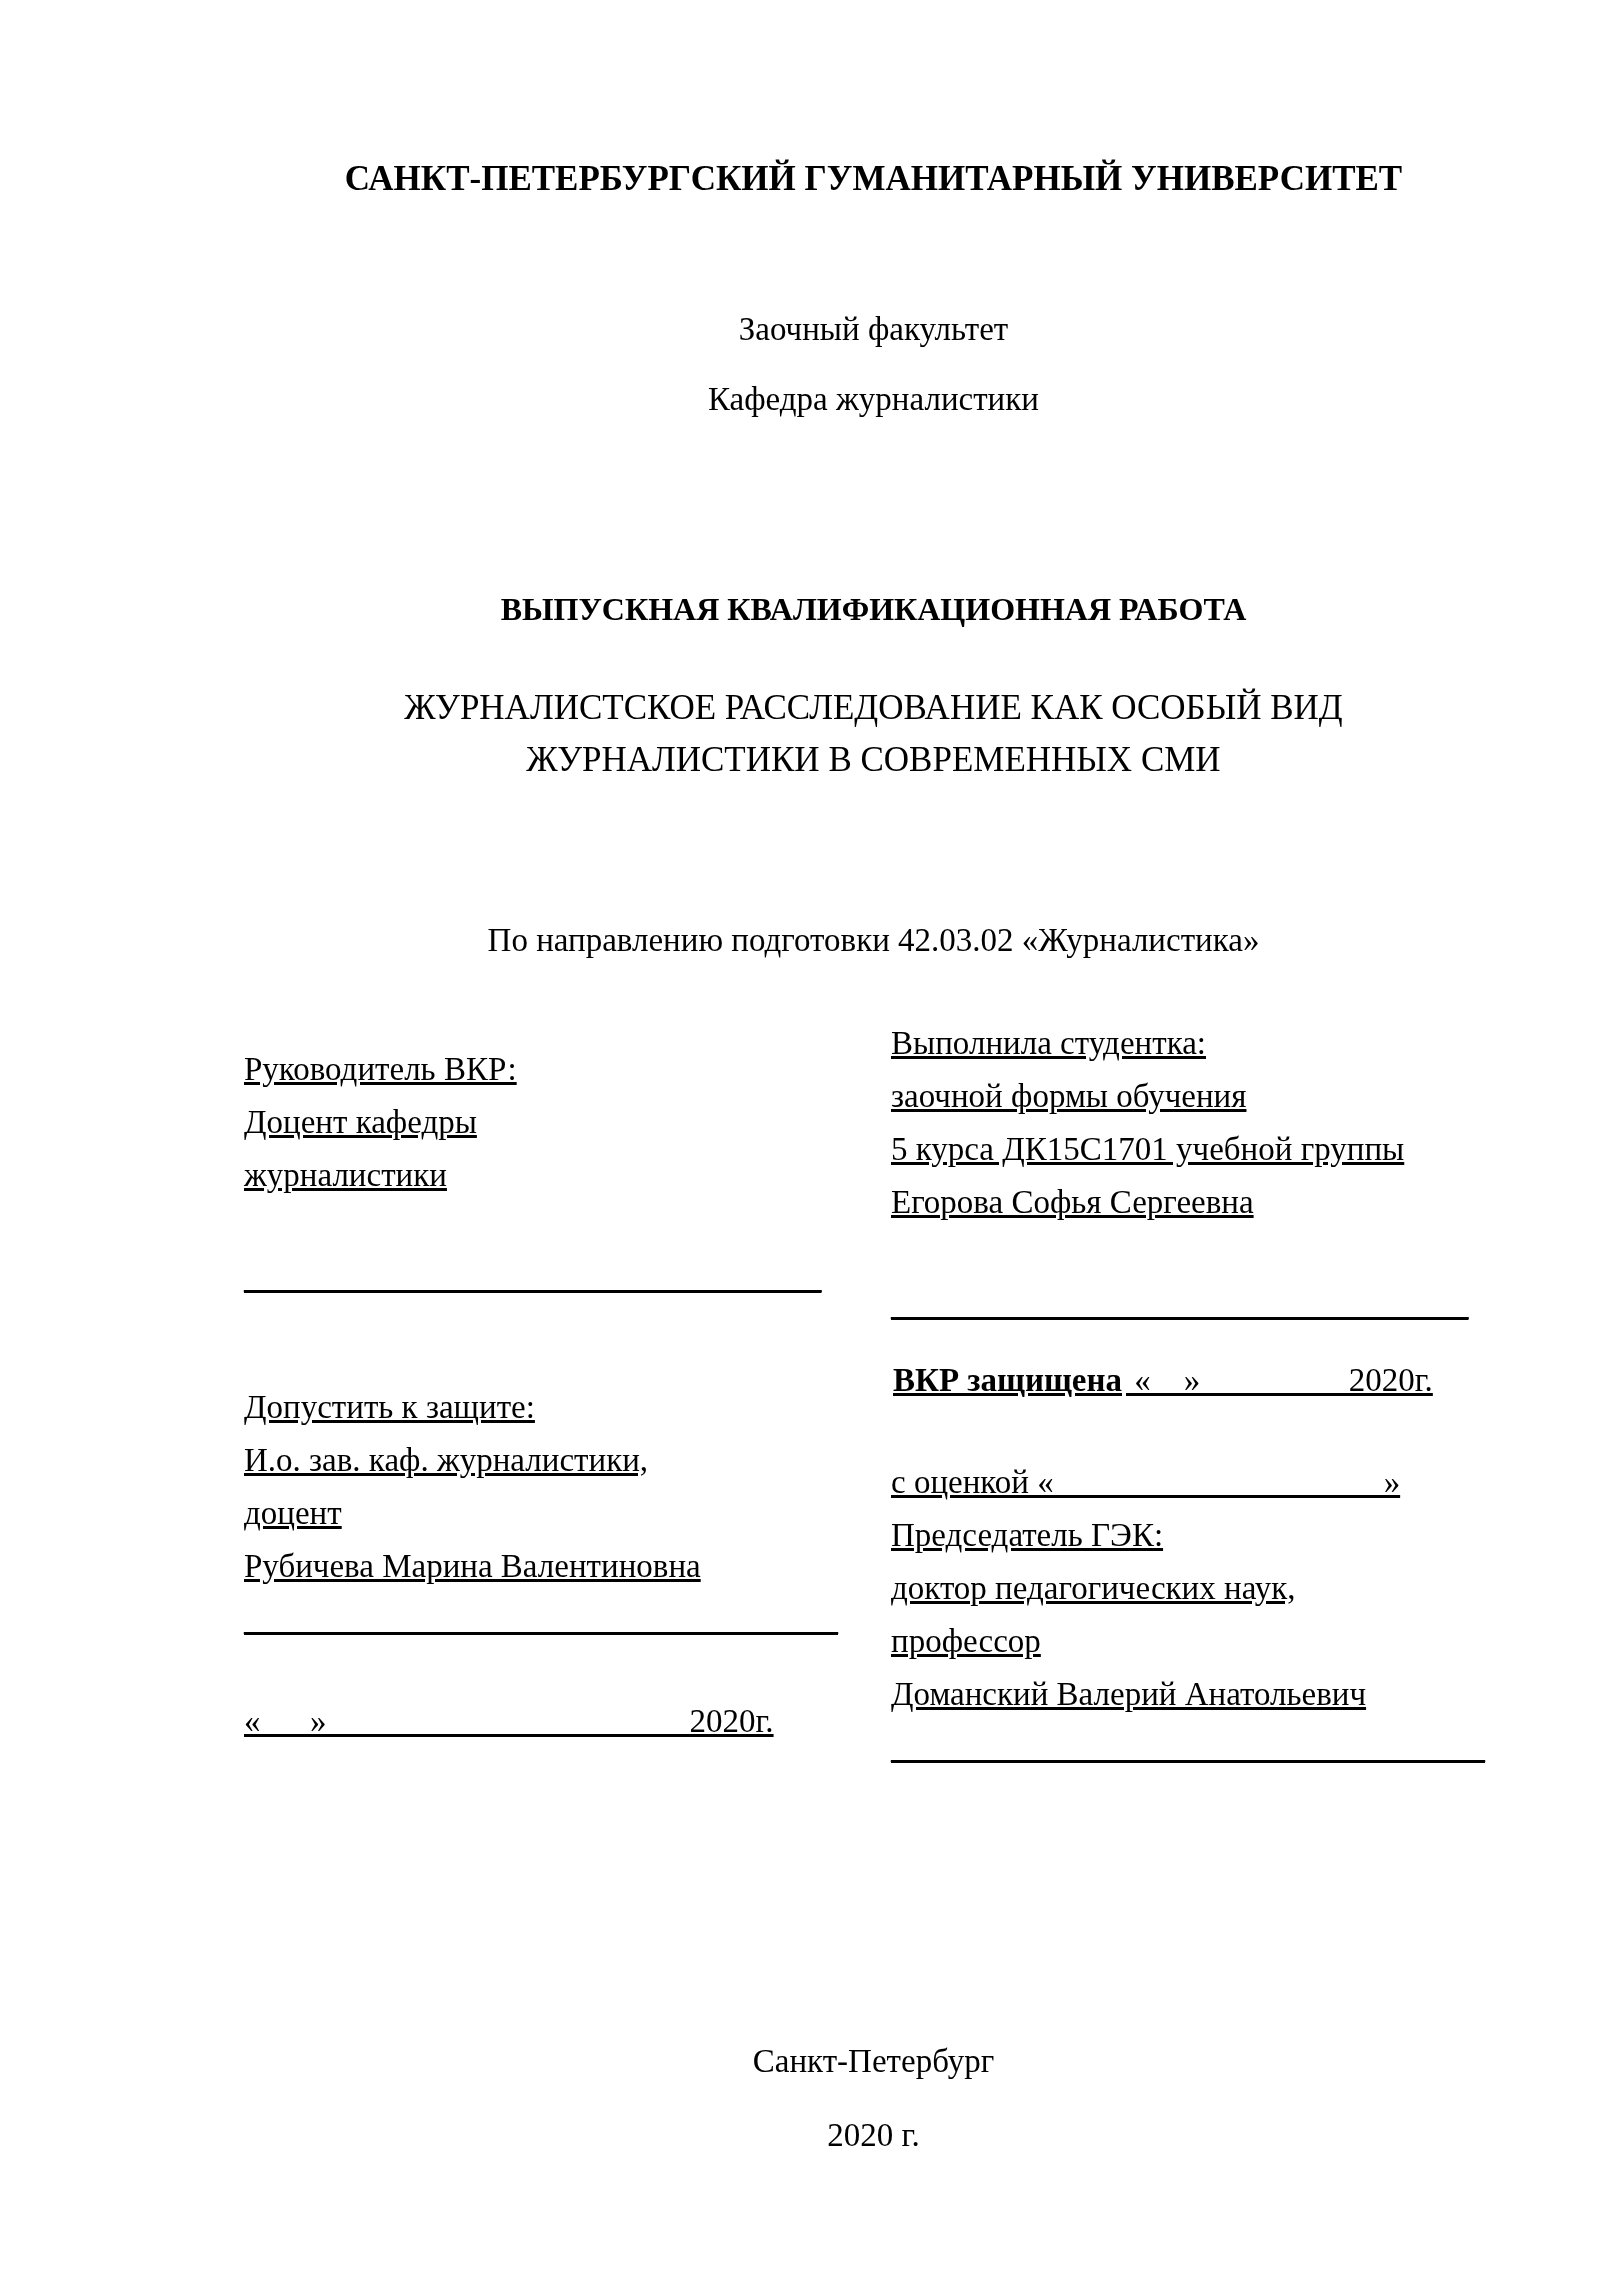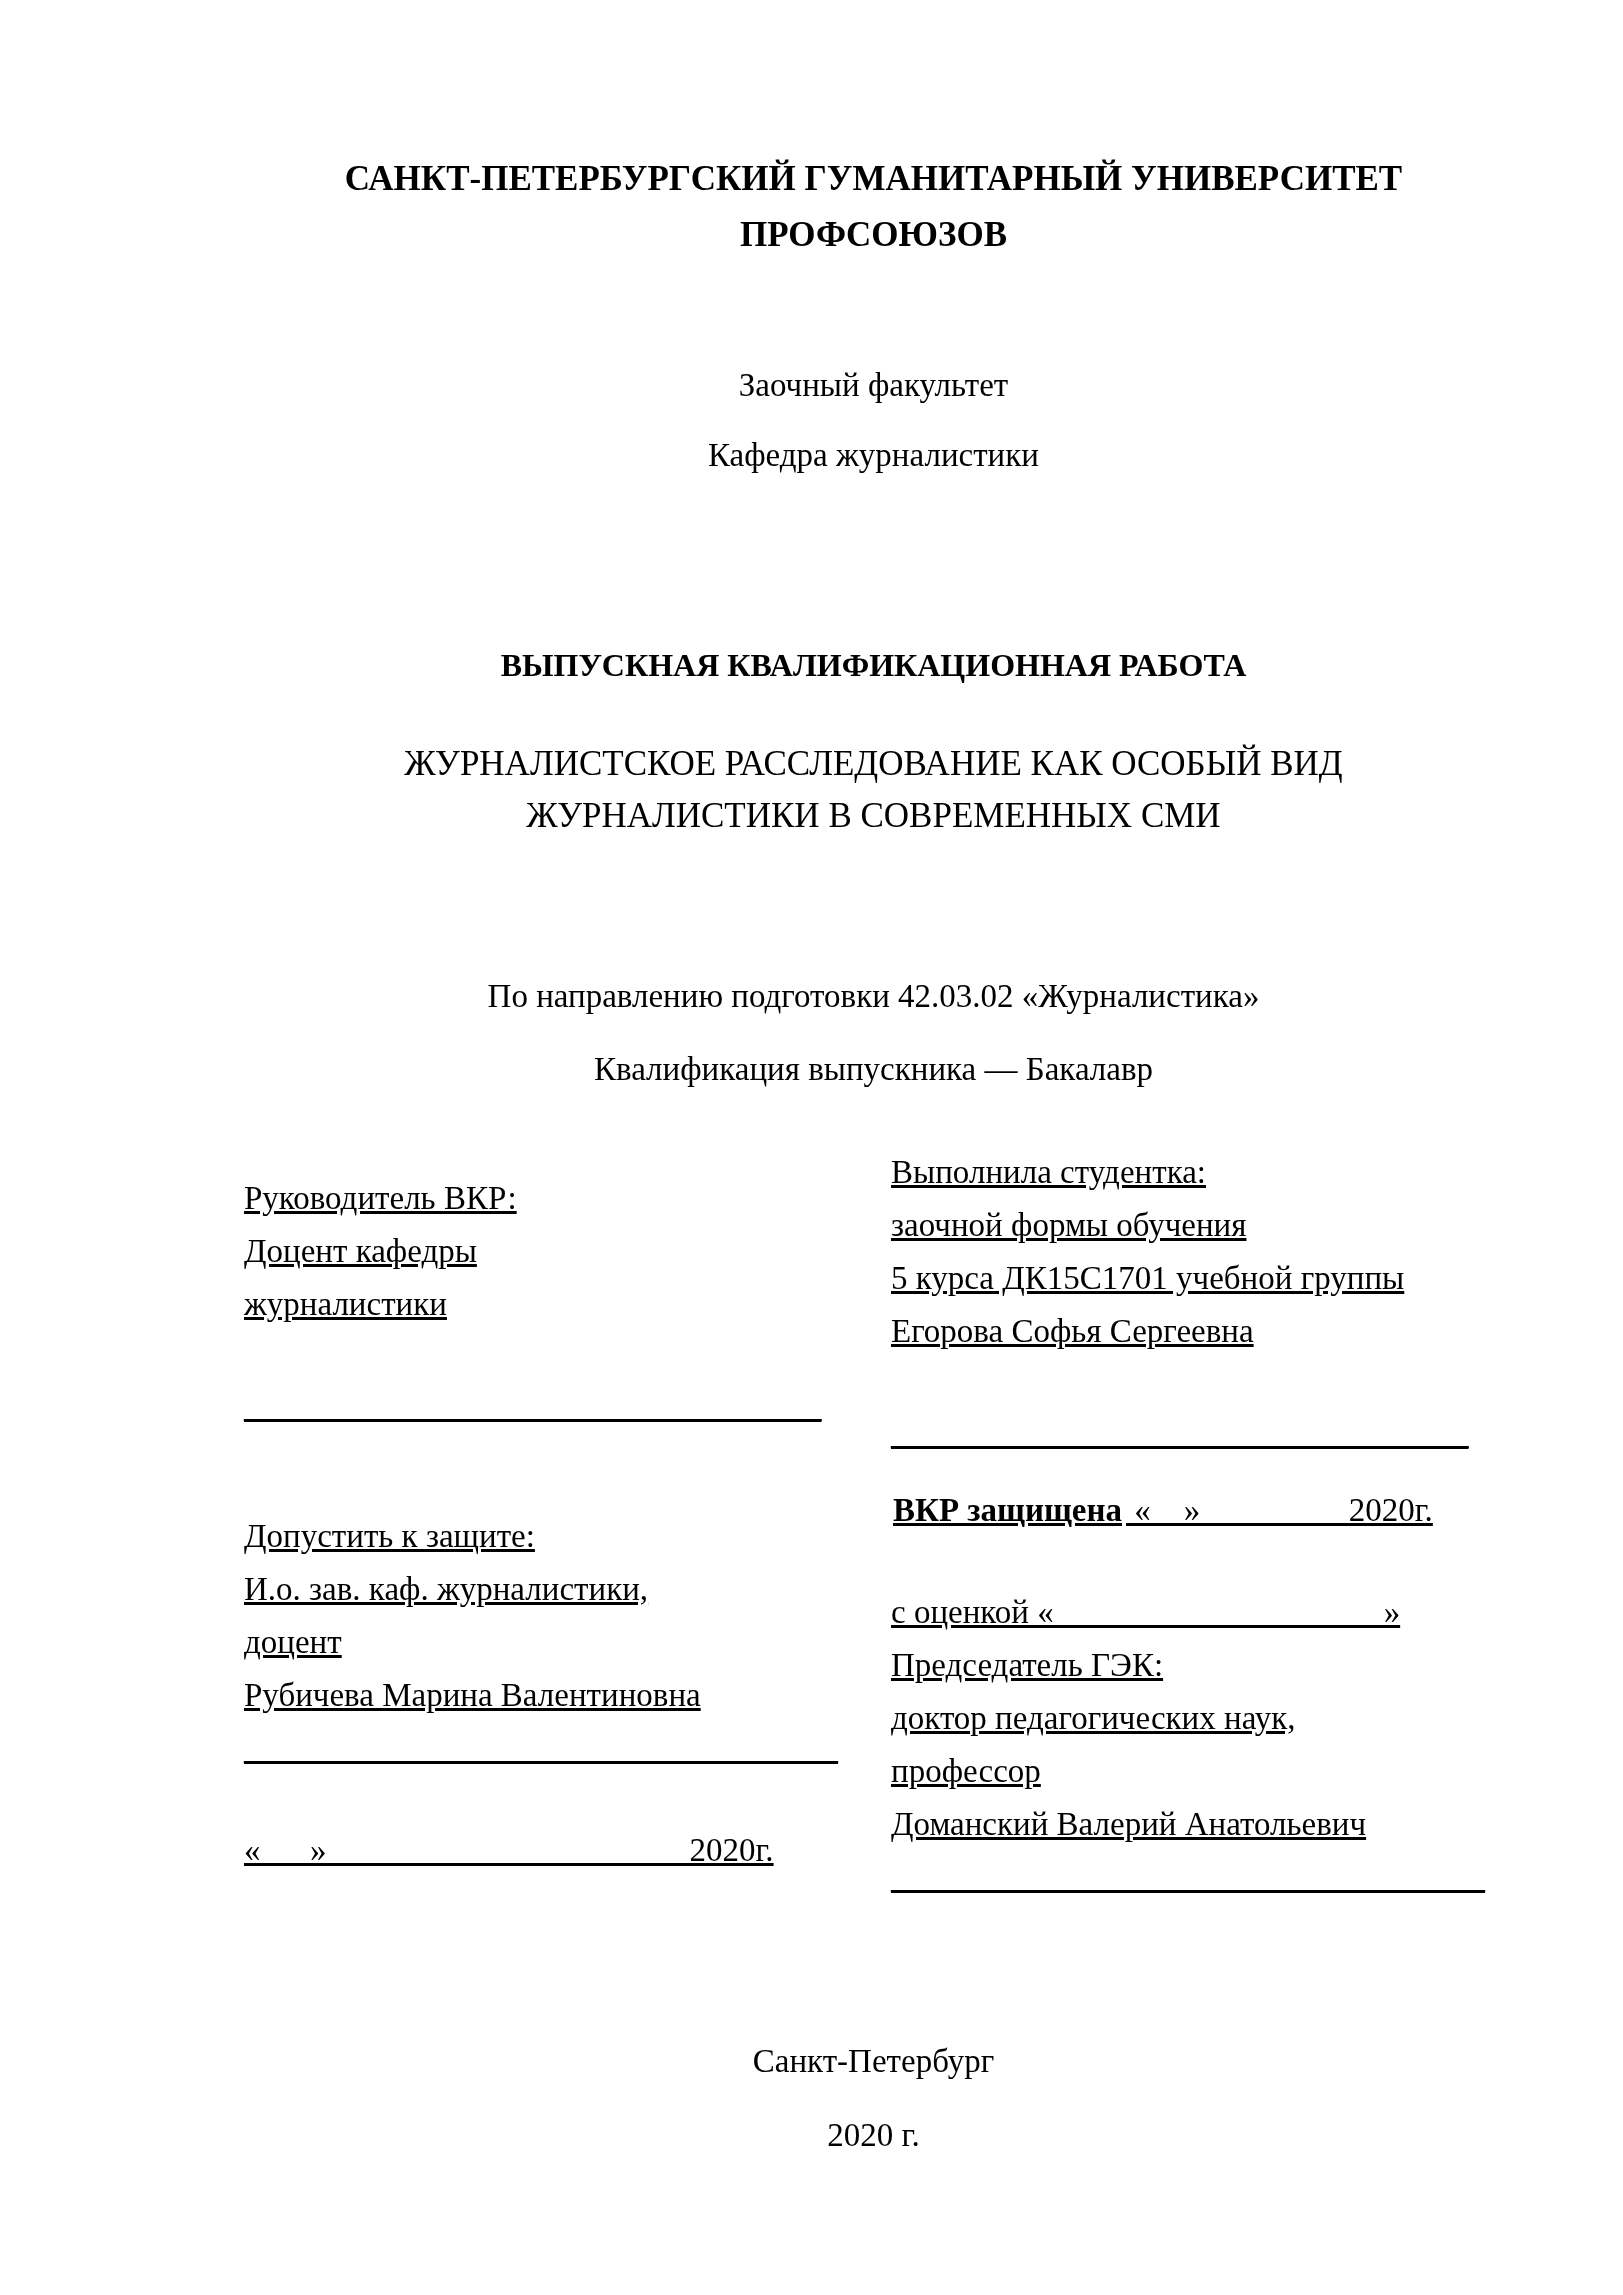--- a/index.html
+++ b/index.html
@@ -59,34 +59,32 @@
   .footer-city { line-height: 49px; }
   .footer-year { margin-top: 21px; line-height: 49px; }
 </style>
 </head>
 <body>
 
 <div class="page">
   <div class="content">
 
     <div class="uni-line">САНКТ-ПЕТЕРБУРГСКИЙ ГУМАНИТАРНЫЙ УНИВЕРСИТЕТ</div>
-    <div class="uni-line">ПРОФСОЮЗОВ</div>
 
     <div class="faculty center">Заочный факультет</div>
     <div class="department center">Кафедра журналистики</div>
 
     <div class="work-type center">ВЫПУСКНАЯ КВАЛИФИКАЦИОННАЯ РАБОТА</div>
 
     <div class="thesis-title center">
       <div>ЖУРНАЛИСТСКОЕ РАССЛЕДОВАНИЕ КАК ОСОБЫЙ ВИД</div>
       <div>ЖУРНАЛИСТИКИ В СОВРЕМЕННЫХ СМИ</div>
     </div>
 
     <div class="program center">По направлению подготовки 42.03.02 «Журналистика»</div>
-    <div class="qualification center">Квалификация выпускника — Бакалавр</div>
 
     <div class="columns block1">
       <div class="col-left">
         <div class="line">Руководитель ВКР:</div>
         <div class="line">Доцент кафедры</div>
         <div class="line">журналистики</div>
         <div class="line blank"></div>
         <div class="line">___________________________________</div>
       </div>
       <div class="col-right">

